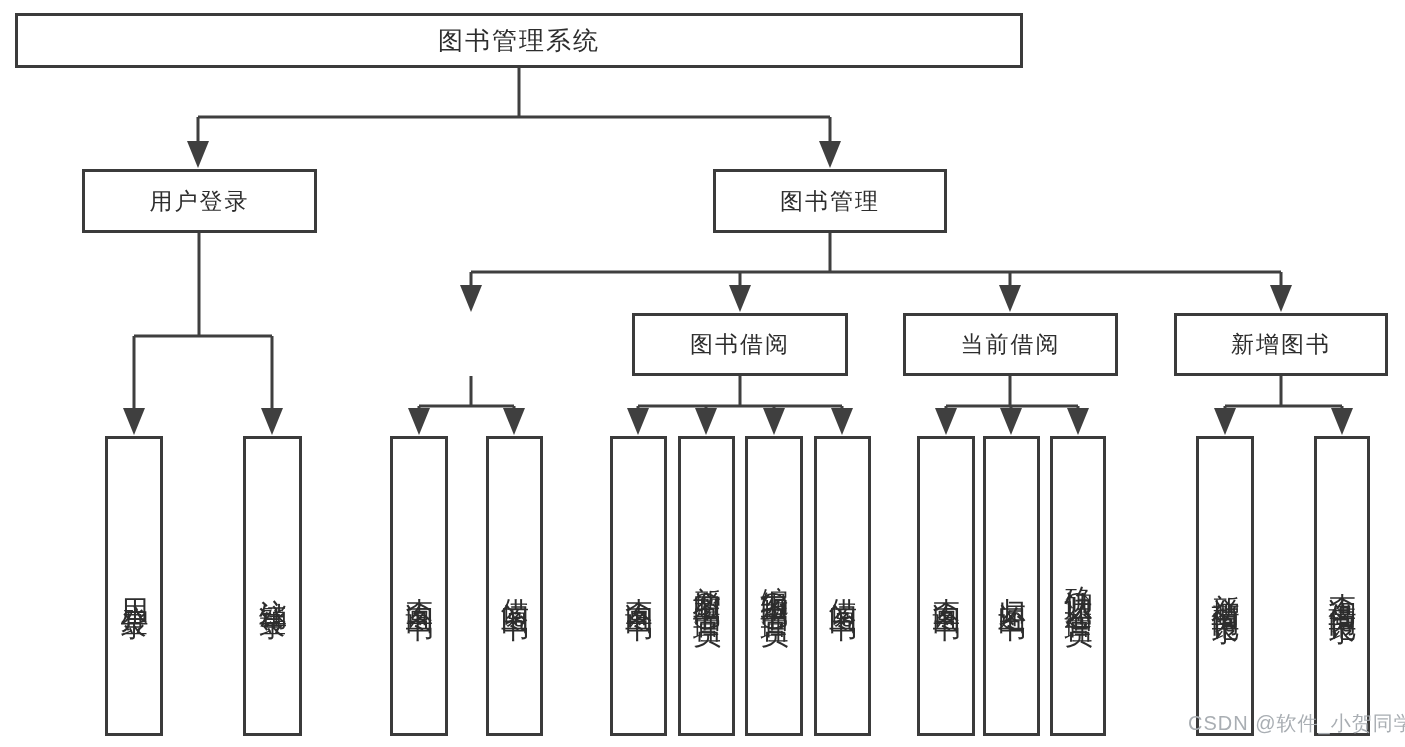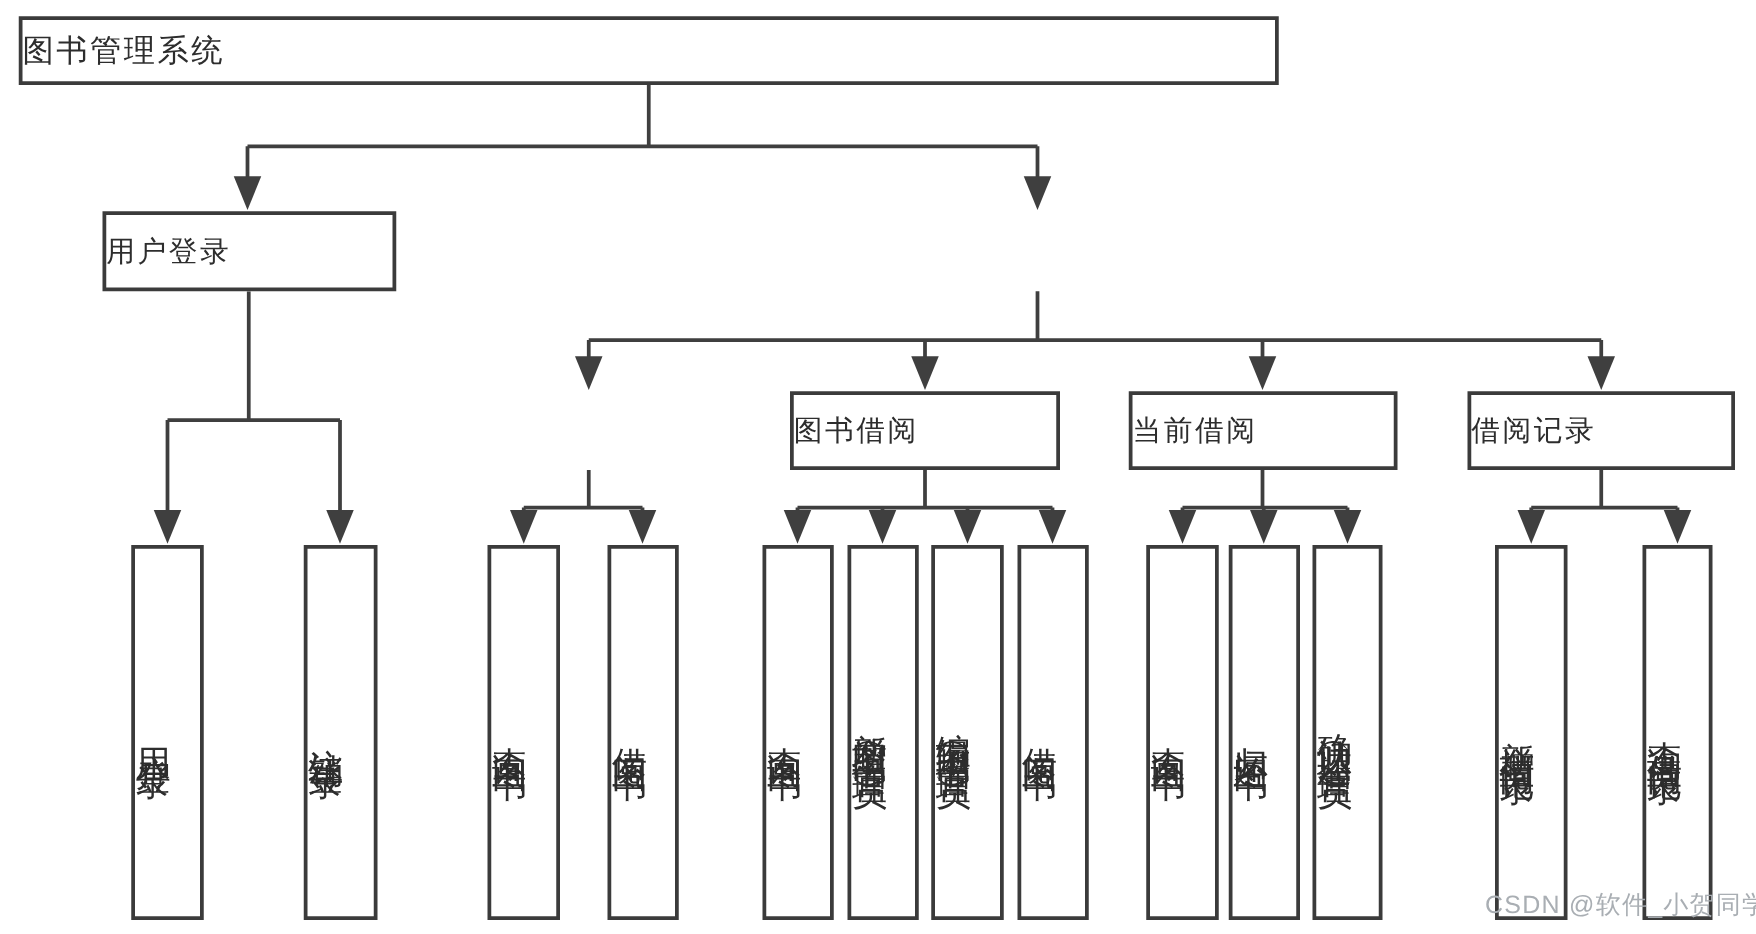--- a/index.html
+++ b/index.html
@@ -18,21 +18,21 @@
     overflow:hidden;
   }
   .connectors{position:absolute;left:0;top:0;width:1405px;height:747px;}
   .connectors path{stroke:var(--line);stroke-width:3;fill:none;}
   .connectors polygon{fill:var(--line);stroke:none;}
   .box{
     position:absolute;
     background:#fff;
     border:3px solid var(--box-border);
     box-sizing:border-box;
-    display:flex;align-items:center;justify-content:flex-start;
+    display:flex;align-items:center;justify-content:center;
     color:var(--text);
   }
   .box.h span{font-size:23px;letter-spacing:2px;white-space:nowrap;}
   .box.root span{font-size:25px;letter-spacing:2px;}
   .box.v{top:436px;height:300px;}
   .box.v span{
     writing-mode:vertical-rl;
     font-size:28px;
     letter-spacing:5px;
     line-height:1;
@@ -85,29 +85,32 @@
     <polygon points="1331,408 1353,408 1342,435"></polygon>
   </svg>
 
   <div class="box h root" style="left:15px;top:13px;width:1008px;height:55px">
     <span>图书管理系统</span>
   </div>
 
   <div class="box h" style="left:82px;top:169px;width:235px;height:64px">
     <span>用户登录</span>
   </div>
+  <div class="box h" style="left:713px;top:169px;width:234px;height:64px">
+    <span>图书管理</span>
+  </div>
 
   <div class="box h" style="left:632px;top:313px;width:216px;height:63px">
     <span>图书借阅</span>
   </div>
   <div class="box h" style="left:903px;top:313px;width:215px;height:63px">
     <span>当前借阅</span>
   </div>
   <div class="box h" style="left:1174px;top:313px;width:214px;height:63px">
-    <span>借阅记录</span>
+    <span>新增图书</span>
   </div>
 
   <div class="box v" style="left:105px;width:58px">
     <span>用户登录</span>
   </div>
   <div class="box v" style="left:243px;width:59px">
     <span>注销登录</span>
   </div>
 
   <div class="box v" style="left:390px;width:58px">

